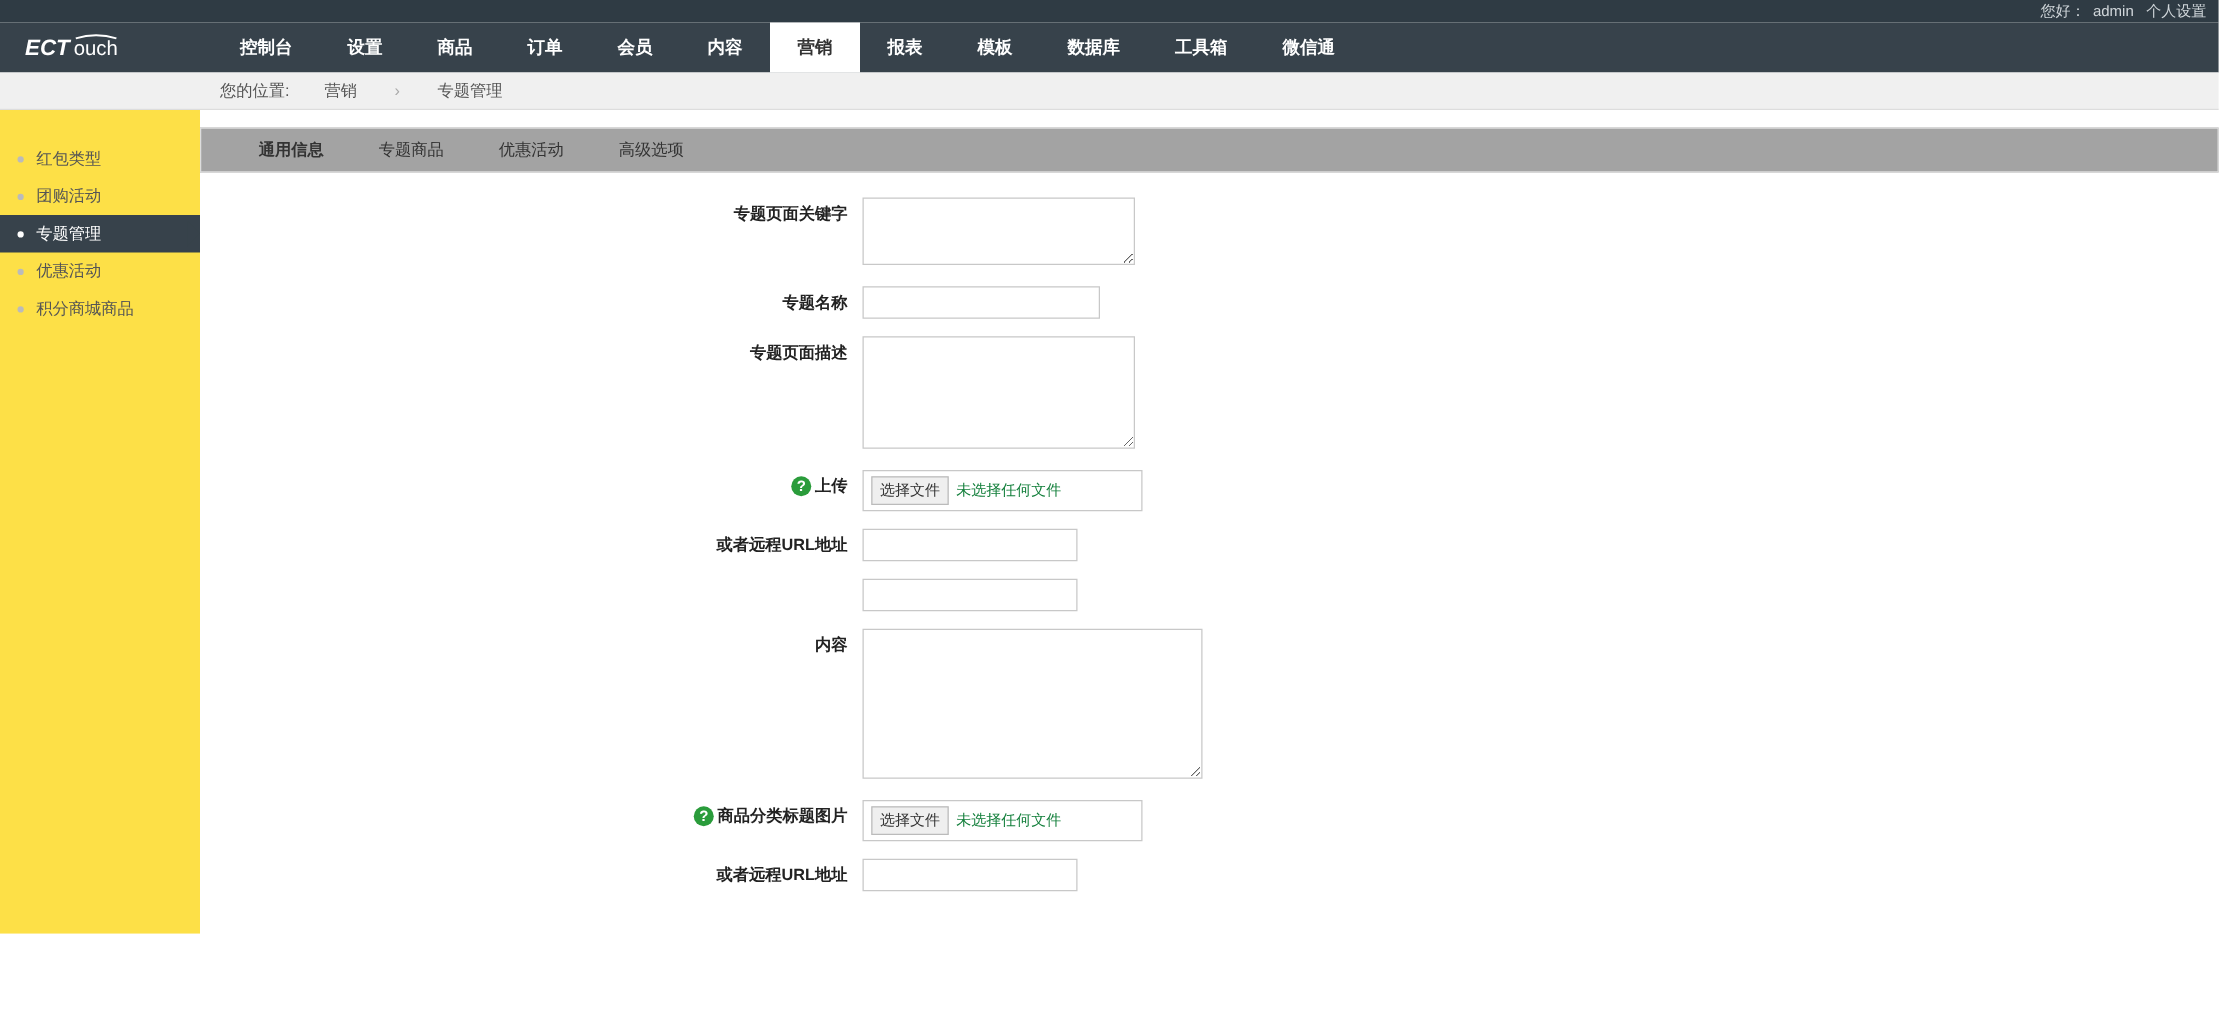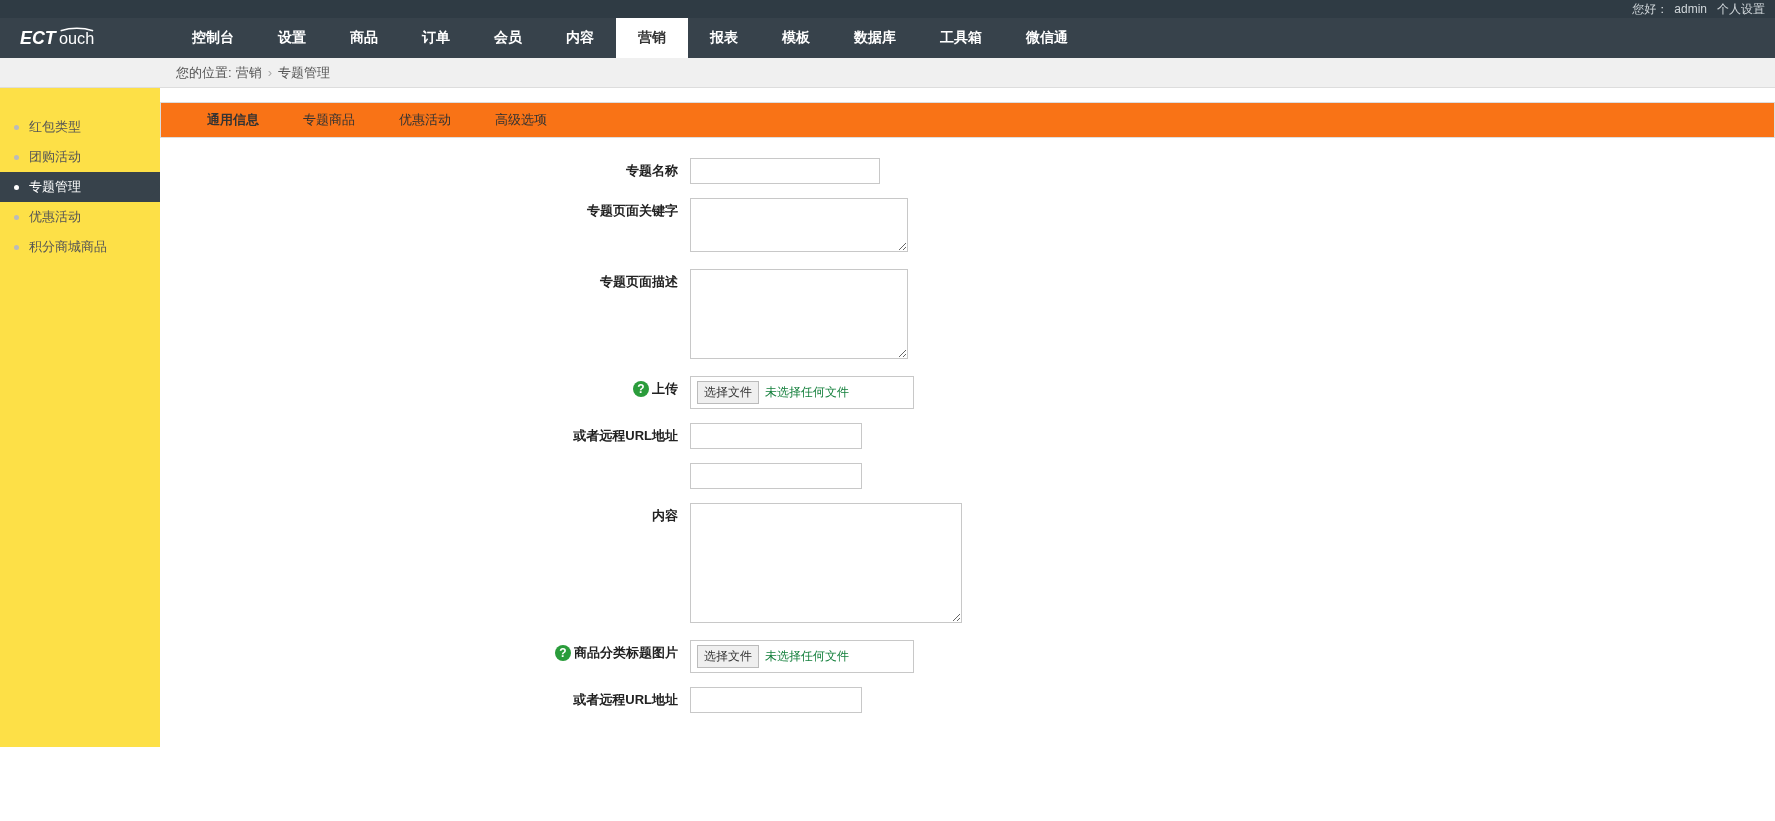--- a/index.html
+++ b/index.html
@@ -12,34 +12,34 @@
 
 
 .header { background: #37424b; height: 40px; display: flex; align-items: center; }
 .logo { width: 170px; padding-left: 20px; display: flex; }
 .logo svg { height: 26px; }
 .nav { display: flex; height: 100%; }
 .nav-item { color: #fff; padding: 0 22px; display: flex; align-items: center; cursor: pointer; font-size: 14px; font-weight: bold; }
 .nav-item.active { background: #fff; color: #333; }
 
 
-.breadcrumb { background: #f0f0f0; border-bottom: 1px solid #ddd; height: 30px; display: flex; align-items: center; padding-left: 176px; font-size: 13px; color: #555; }
+.breadcrumb { background: #f0f0f0; border-bottom: 1px solid #ddd; height: 30px; display: flex; align-items: center; padding-left: 176px; font-size: 13px; color: #555; gap: 24px; }
 .breadcrumb .sep { margin: 0 6px; color: #aaa; }
 
 
 .container { display: flex; }
 .sidebar { width: 160px; background: #fde047; padding-top: 24px; }
 .side-item { display: flex; align-items: center; padding: 6px 0 6px 14px; cursor: pointer; font-size: 13px; color: #555; position: relative; }
 .side-item .dot { width: 5px; height: 5px; border-radius: 50%; background: #bbb; margin-right: 10px; }
 .side-item.active { background: #37424b; color: #fff; }
 .side-item.active .dot { background: #fff; }
 .side-item.active::after { content: ""; position: absolute; right: -10px; top: 50%; margin-top: -10px; border: 10px solid transparent; border-left-color: #37424b; }
 
 .main { flex: 1; padding: 0; }
-.tabs { background: #f97316; border: 1px solid #ddd; height: 36px; display: flex; align-items: center; padding-left: 24px; margin-top: 14px; }
+.tabs { background: #a3a3a3; border: 1px solid #ddd; height: 36px; display: flex; align-items: center; padding-left: 24px; margin-top: 14px; }
 .tab { padding: 0 22px; height: 100%; display: flex; align-items: center; cursor: pointer; font-size: 13px; color: #333; }
 .tab.active { font-weight: bold; }
 
 
 .form { padding: 20px 0; }
 .row { display: flex; margin-bottom: 14px; align-items: flex-start; }
 .label { width: 530px; text-align: right; padding-right: 12px; padding-top: 4px; font-size: 13px; color: #222; font-weight: bold; display: flex; justify-content: flex-end; align-items: center; }
 .help { display: inline-flex; width: 16px; height: 16px; border-radius: 50%; background: #2a9c3b; color: #fff; font-size: 12px; font-weight: bold; align-items: center; justify-content: center; margin-right: 3px; }
 .field input[type=text] { border: 1px solid #c8c8c8; padding: 4px 6px; font-size: 13px; height: 26px; }
 .field textarea { border: 1px solid #c8c8c8; padding: 4px 6px; font-size: 13px; resize: both; }
@@ -120,27 +120,27 @@
     <div class="tabs" id="tabs">
         <div class="tab active">通用信息</div>
         <div class="tab">专题商品</div>
         <div class="tab">优惠活动</div>
         <div class="tab">高级选项</div>
       </div>
 
     <div class="form">
 
       <div class="row">
-        <div class="label">专题名称</div>
-        <div class="field"><input type="text" class="w-sm" value="" style=""></div>
+        <div class="label">专题页面关键字</div>
+        <div class="field"><textarea class="ta-sm" style=""></textarea></div>
       </div>
 
       <div class="row">
-        <div class="label">专题页面关键字</div>
-        <div class="field"><textarea class="ta-sm" style=""></textarea></div>
+        <div class="label">专题名称</div>
+        <div class="field"><input type="text" class="w-sm" value="" style=""></div>
       </div>
 
       <div class="row">
         <div class="label">专题页面描述</div>
         <div class="field"><textarea class="ta-md" style=""></textarea></div>
       </div>
 
 
       <div class="row">
         <div class="label">

